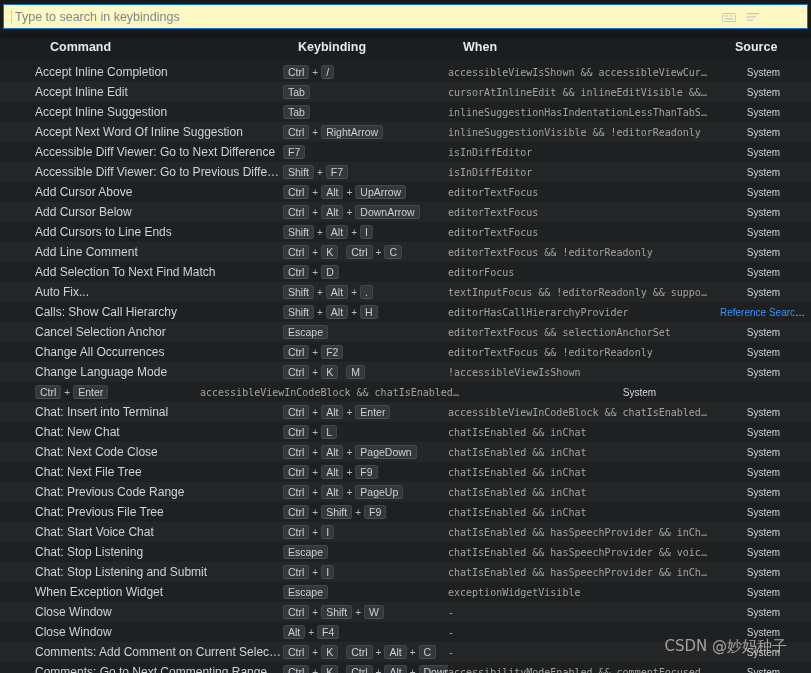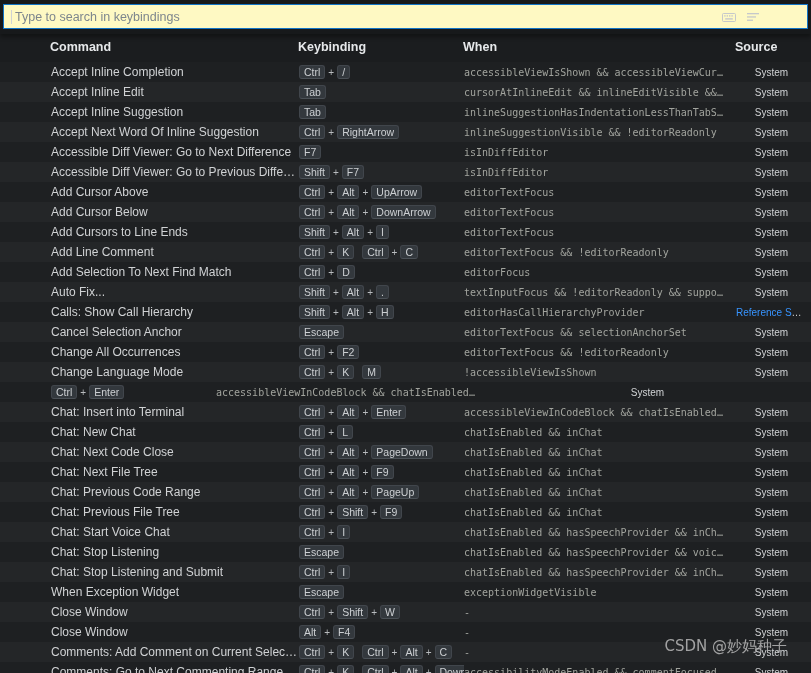--- a/index.html
+++ b/index.html
@@ -48,21 +48,21 @@
     margin-left: 15px;
   }
   .kb-rows {
     position: absolute; top: 62px; left: 0; right: 0; bottom: 0;
     overflow: hidden;
     z-index: 1;
   }
   .row {
     display: flex; align-items: center;
     height: 20px;
-    padding-left: 51px;
+    padding-left: 35px;
     background: #1e2022;
   }
   .row:nth-child(even) { background: #242628; }
   .cell { overflow: hidden; white-space: nowrap; flex: 0 0 auto; }
   .col-cmd  { width: 248px; }
   .col-keys { width: 165px; }
   .col-when { width: 272px; }
   .col-src  { flex: 1 1 auto; min-width: 0; }
   .cell.cmd { font-size: 12px; color: #d0d2d4; text-overflow: ellipsis; }
   .cell.keys { display: flex; align-items: center; }

